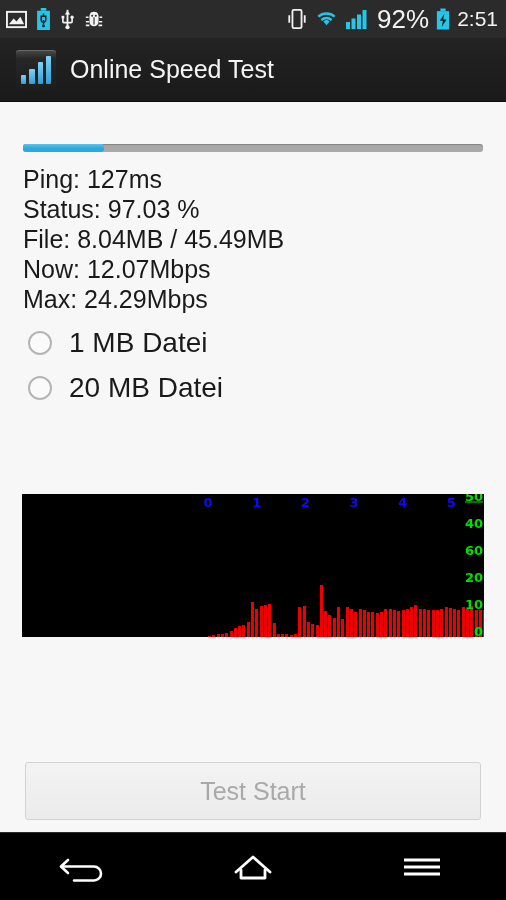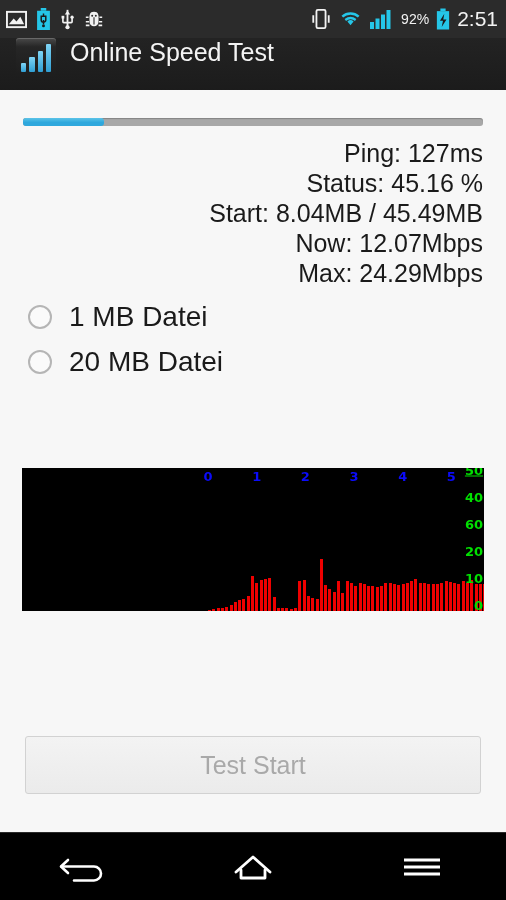--- a/index.html
+++ b/index.html
@@ -13,47 +13,47 @@
 
   
   .statusbar{
     position:absolute; top:0; left:0; width:506px; height:38px;
     background:#2b2b2b; display:flex; align-items:center;
     padding:0 8px 0 6px;
   }
   .sb-left{ display:flex; align-items:center; gap:9px; }
   .sb-right{ display:flex; align-items:center; gap:7px; margin-left:auto; }
   .sb-text{ color:#f2f2f2; font-size:21px; letter-spacing:0px; }
-  .sb-pct{ color:#f2f2f2; font-size:14px; }
+  .sb-pct{ color:#f2f2f2; font-size:26px; }
   .ic{ display:block; }
 
   
   .actionbar{
     position:absolute; top:38px; left:0; width:506px; height:64px;
     background:#1b1b1b;
     background:linear-gradient(180deg,#232323 0%,#1a1a1a 100%);
-    display:flex; align-items:flex-start; padding-left:16px;
+    display:flex; align-items:center; padding-left:16px;
     border-bottom:1px solid #0d0d0d;
   }
   .app-icon{
     width:40px;height:40px;border-radius:3px;
     background:linear-gradient(180deg,#4a4a4a 0%,#262626 22%,#1d1d1d 100%);
     display:flex; align-items:flex-end; justify-content:center;
     gap:3px; padding:6px 5px 6px 5px;
     box-shadow:inset 0 1px 0 rgba(255,255,255,.18);
   }
   .app-icon i{ display:block; width:6px; background:linear-gradient(180deg,#7fd4f5,#2f9fd4); border-radius:1px; }
   .app-icon i:nth-child(1){ height:32%; }
   .app-icon i:nth-child(2){ height:52%; }
   .app-icon i:nth-child(3){ height:76%; }
   .app-icon i:nth-child(4){ height:100%; }
   .app-title{ color:#f4f4f4; font-size:25px; margin-left:14px; font-weight:400; }
 
   
-  .content{ position:absolute; top:90px; left:0; width:506px; height:730px; background:#f7f7f7;text-align:right; }
+  .content{ position:absolute; top:116px; left:0; width:506px; height:730px; background:#f7f7f7; }
 
   .pbar-wrap{ position:absolute; top:28px; left:23px; width:460px; height:8px; }
   .pbar-track{ width:100%; height:8px; background:#a8a8a8; border-radius:3px; box-shadow:inset 0 1px 1px rgba(0,0,0,.22); }
   .pbar-fill{ position:absolute; top:0; left:0; height:8px; border-radius:3px;
     background:linear-gradient(180deg,#5cc4e8 0%,#2fa8dd 55%,#2fa8dd 100%); }
 
   .stats{ position:absolute; top:48px; left:23px; width:460px; }
   .stats div{ color:#1a1a1a; font-size:25px; line-height:30px; white-space:nowrap; }
 
   .radios{ position:absolute; top:204px; left:28px; width:440px; }
@@ -168,22 +168,22 @@
 
   <div class="content">
 
     <div class="pbar-wrap">
       <div class="pbar-track"></div>
       <div class="pbar-fill" id="pbar-fill" style="width: 17.67%;"></div>
     </div>
 
     <div class="stats">
       <div>Ping: 127ms</div>
-      <div>Status: 45.16 %</div>
-      <div>Start: 8.04MB / 45.49MB</div>
+      <div>Status: 97.03 %</div>
+      <div>File: 8.04MB / 45.49MB</div>
       <div>Now: 12.07Mbps</div>
       <div>Max: 24.29Mbps</div>
     </div>
 
     <div class="radios">
       <div class="radio-row">
         <span class="radio"></span>
         <span class="radio-label">1 MB Datei</span>
       </div>
       <div class="radio-row">

